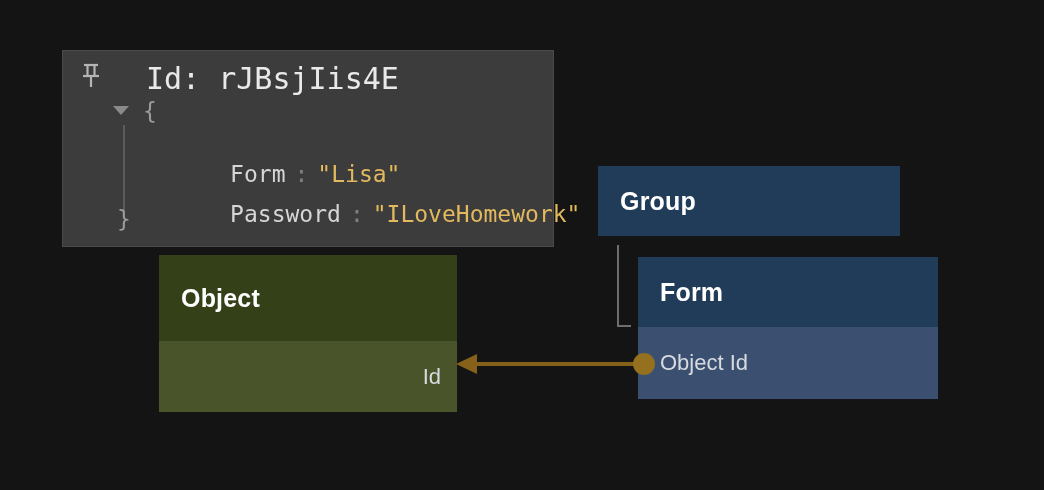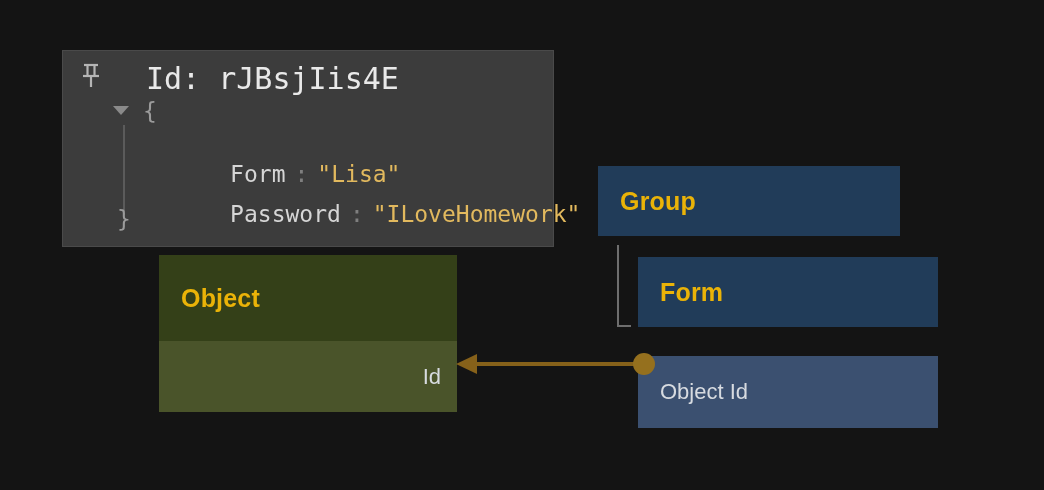--- a/index.html
+++ b/index.html
@@ -58,21 +58,21 @@
   .json-row .k { color: #d6d6d6; }
   .json-row .sep { color: #7f7f7f; margin: 0 9px; }
   .json-row .v { color: #e2b95e; }
 
   
   .node { position: absolute; cursor: default; }
   .node .header {
     display: flex; align-items: center;
     padding-left: 22px;
     font-size: 25px; font-weight: 700;
-    color: #eab308; letter-spacing: 0.2px;
+    color: #ffffff; letter-spacing: 0.2px;
   }
   .node .field-row {
     display: flex; align-items: center;
     font-size: 22px; color: #d7dbe0;
   }
 
   .node-object { left: 159px; top: 255px; width: 298px; }
   .node-object .header { height: 86px; background: #344018; }
   .node-object .field-row {
     height: 71px; background: #4a542a;
@@ -80,21 +80,20 @@
   }
 
   .node-group { left: 598px; top: 166px; width: 302px; }
   .node-group .header { height: 70px; background: #213c59; }
 
   .node-form { left: 638px; top: 257px; width: 300px; }
   .node-form .header { height: 70px; background: #213c59; }
   .node-form .field-row {
     height: 72px; background: #3b5070;
     padding-left: 22px;
-    margin-top: 29px;
   }
 
   
   .hierarchy-connector {
     position: absolute; left: 617px; top: 245px;
     width: 14px; height: 82px;
     border-left: 2px solid #6e6e6e;
     border-bottom: 2px solid #6e6e6e;
   }
   .connection-svg {

